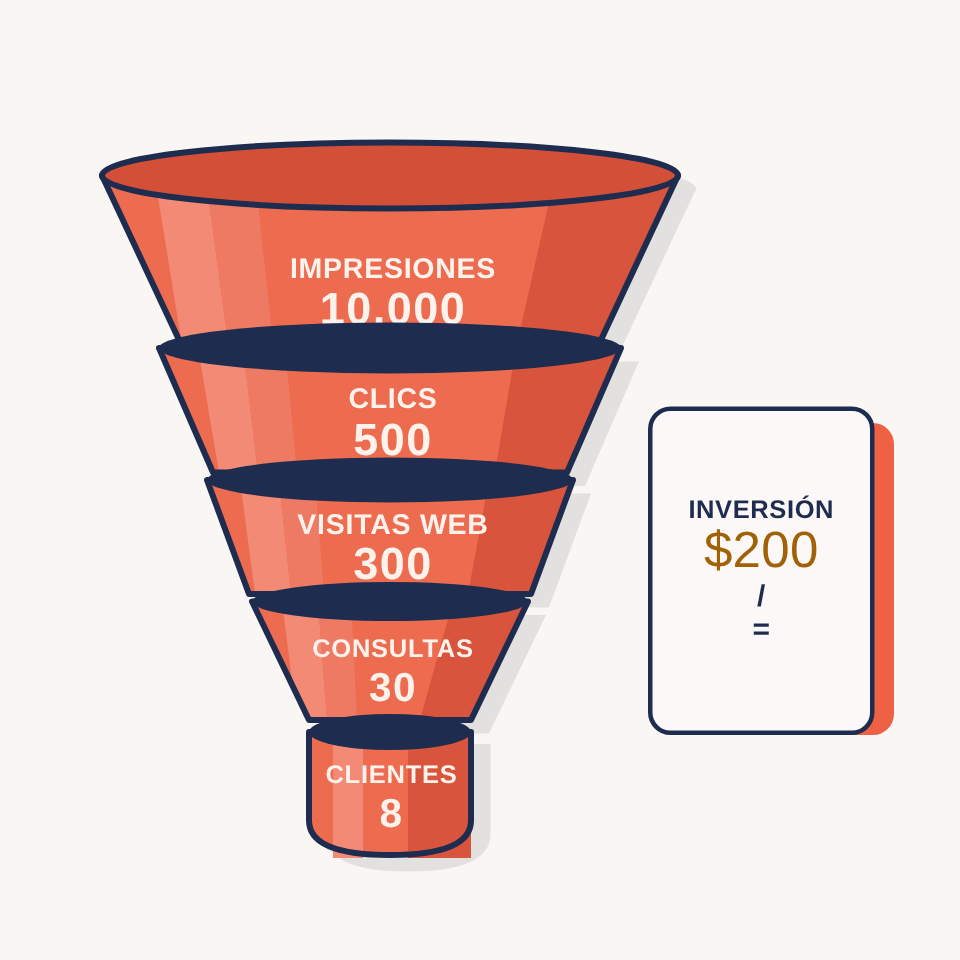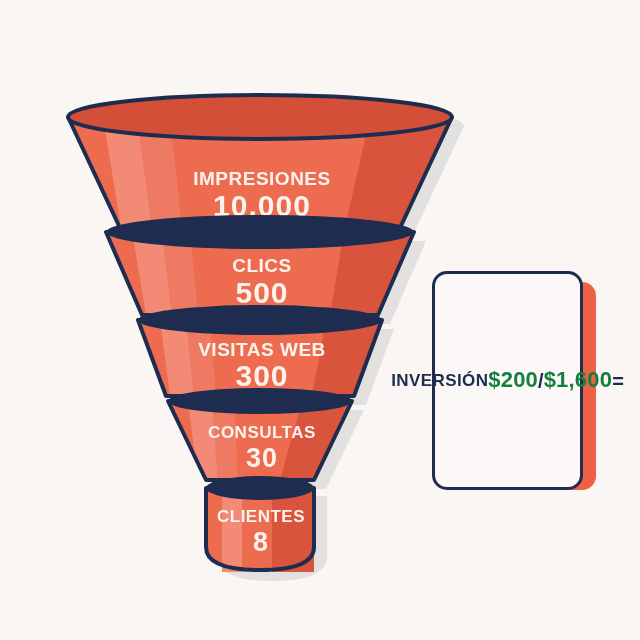--- a/index.html
+++ b/index.html
@@ -53,35 +53,36 @@
     position: absolute;
     left: 432px;
     top: 271px;
     width: 151px;
     height: 219px;
     background: #fbf8f7;
     border: 3.5px solid #1e2d4f;
     border-radius: 15px;
     box-sizing: border-box;
     display: flex;
+    flex-direction: column;
     align-items: center;
     justify-content: center;
     gap: 0px;
   }
   #roas-card .c-label {
     font-size: 17px;
     font-weight: bold;
     color: #1e2d4f;
     letter-spacing: 0.4px;
     line-height: 1.12;
   }
   #roas-card .c-value {
-    font-size: 22px;
-    font-weight: bold;
-    color: #15803d;
+    font-size: 34px;
+    font-weight: normal;
+    color: #a16207;
     letter-spacing: 0.2px;
     line-height: 1.1;
   }
   #roas-card .c-op {
     font-size: 20px;
     font-weight: bold;
     color: #1e2d4f;
     line-height: 1.0;
     margin: 1px 0;
   }
@@ -191,17 +192,16 @@
       <text class="seg-label seg-name-sm" x="261" y="522">CLIENTES</text>
       <text class="seg-label seg-value-sm" x="261" y="551">8</text>
     </g>
   </svg>
 
   <div id="roas-card-shadow"></div>
   <div id="roas-card">
     <div class="c-label">INVERSIÓN</div>
     <div class="c-value">$200</div>
     <div class="c-op">/</div>
-    <div class="c-value">$1,600</div>
     <div class="c-op">=</div>
   </div>
 
 </div>
 
 </body></html>

